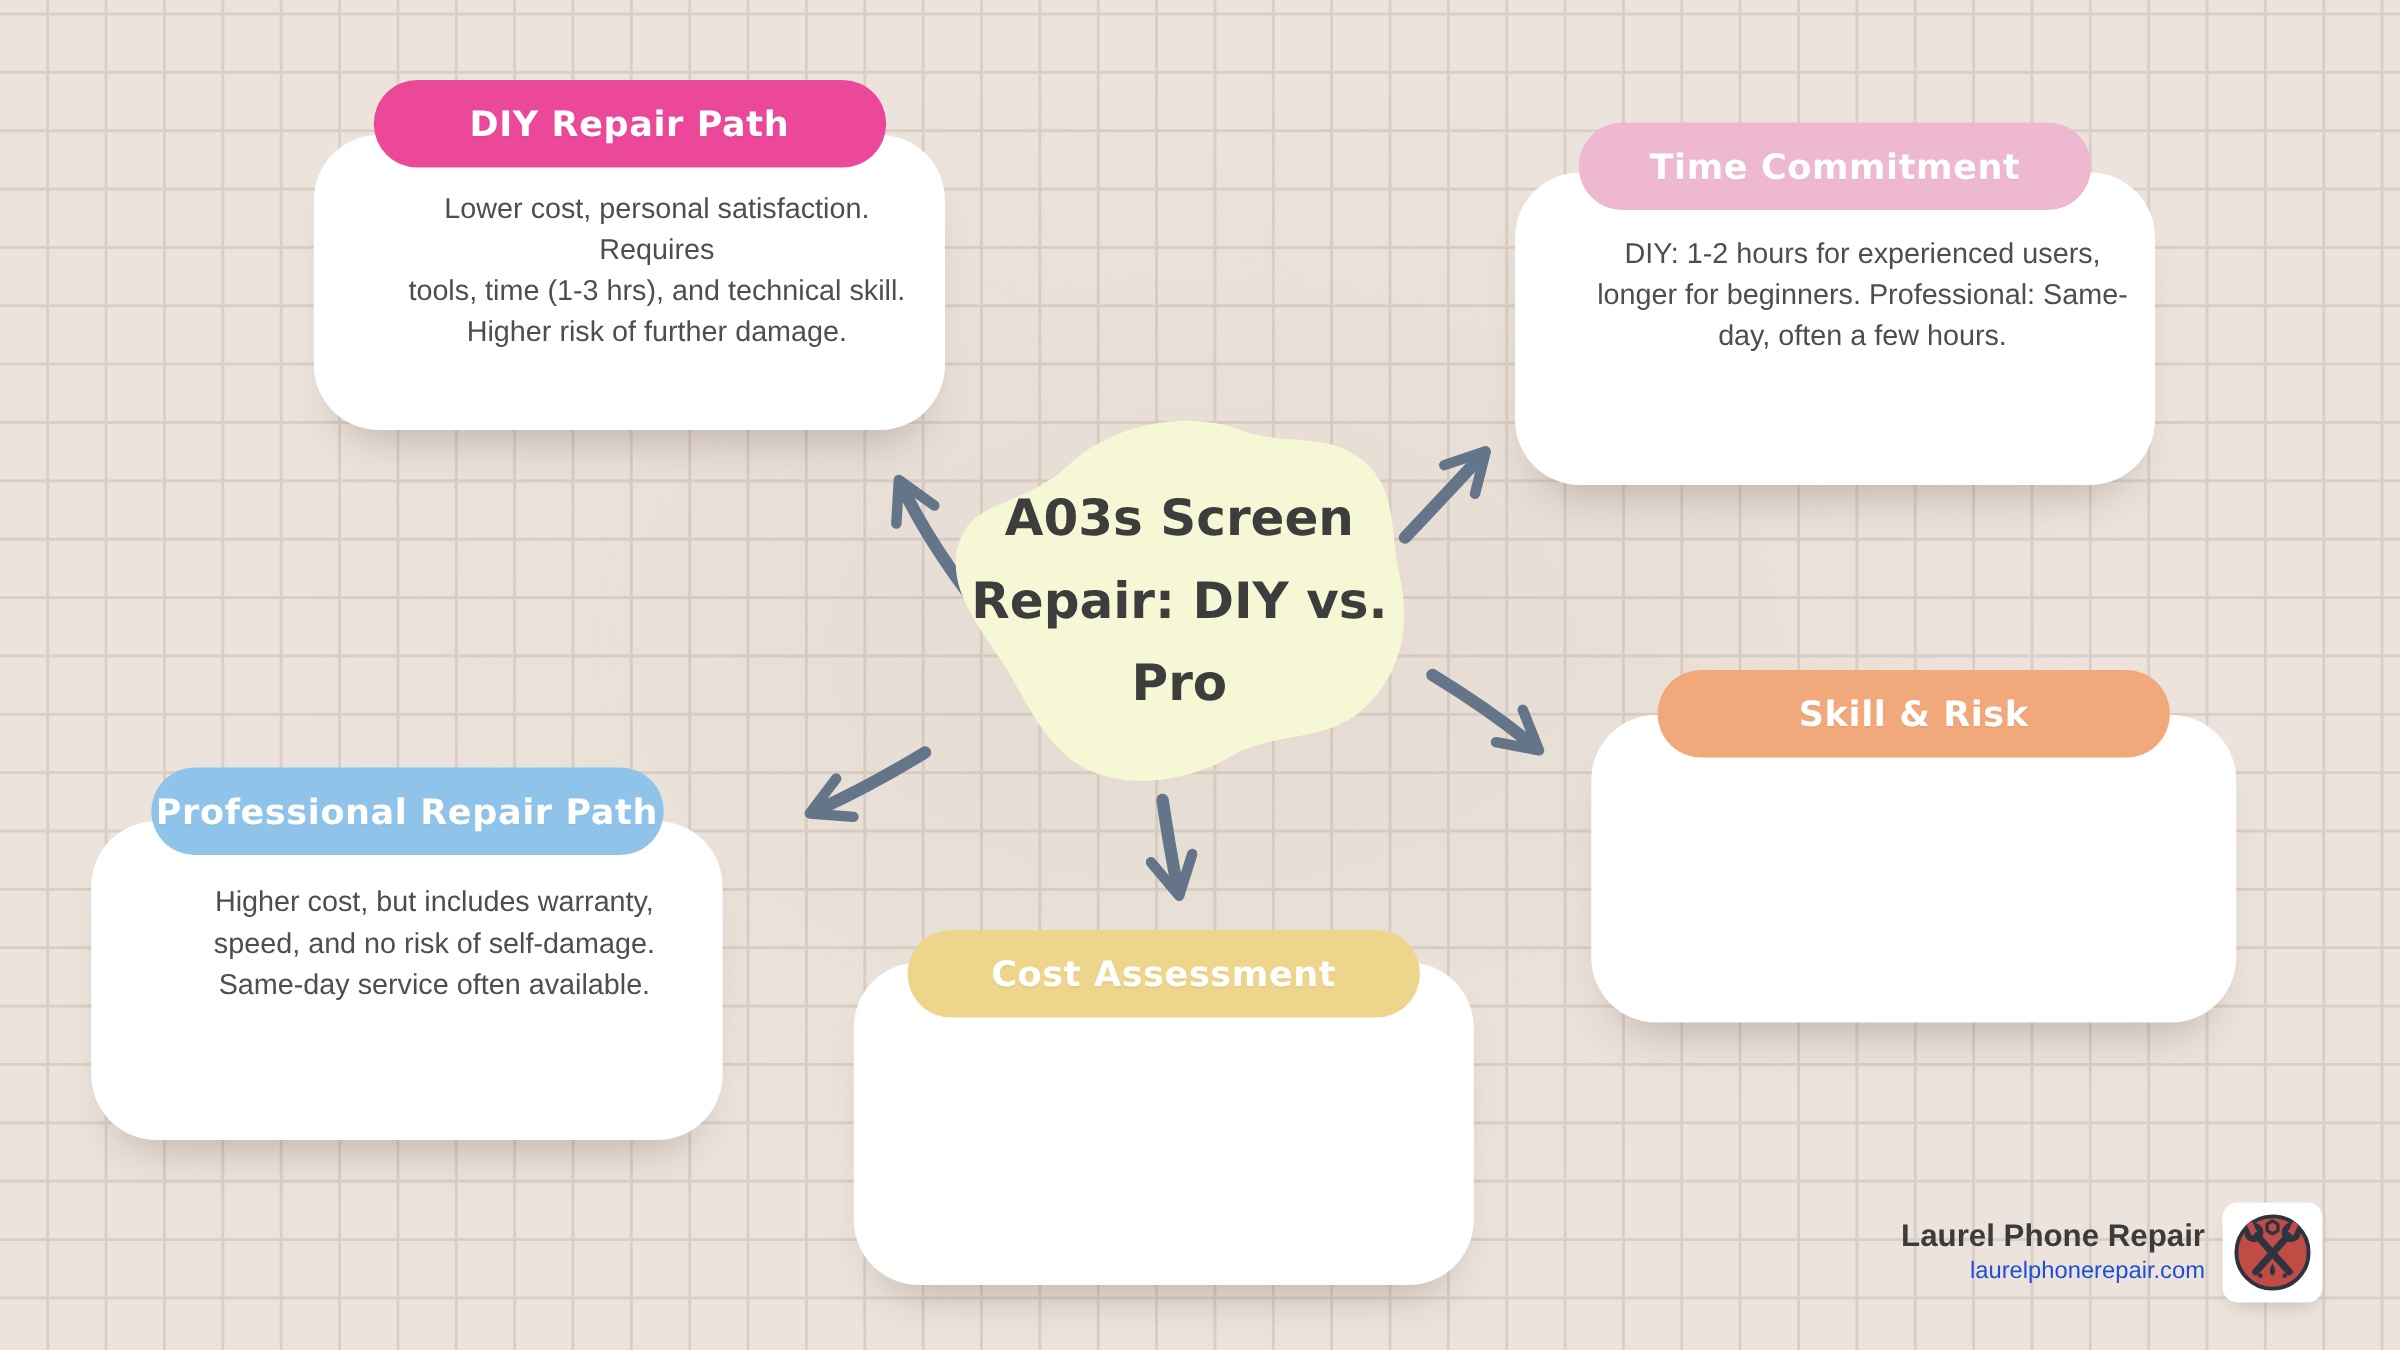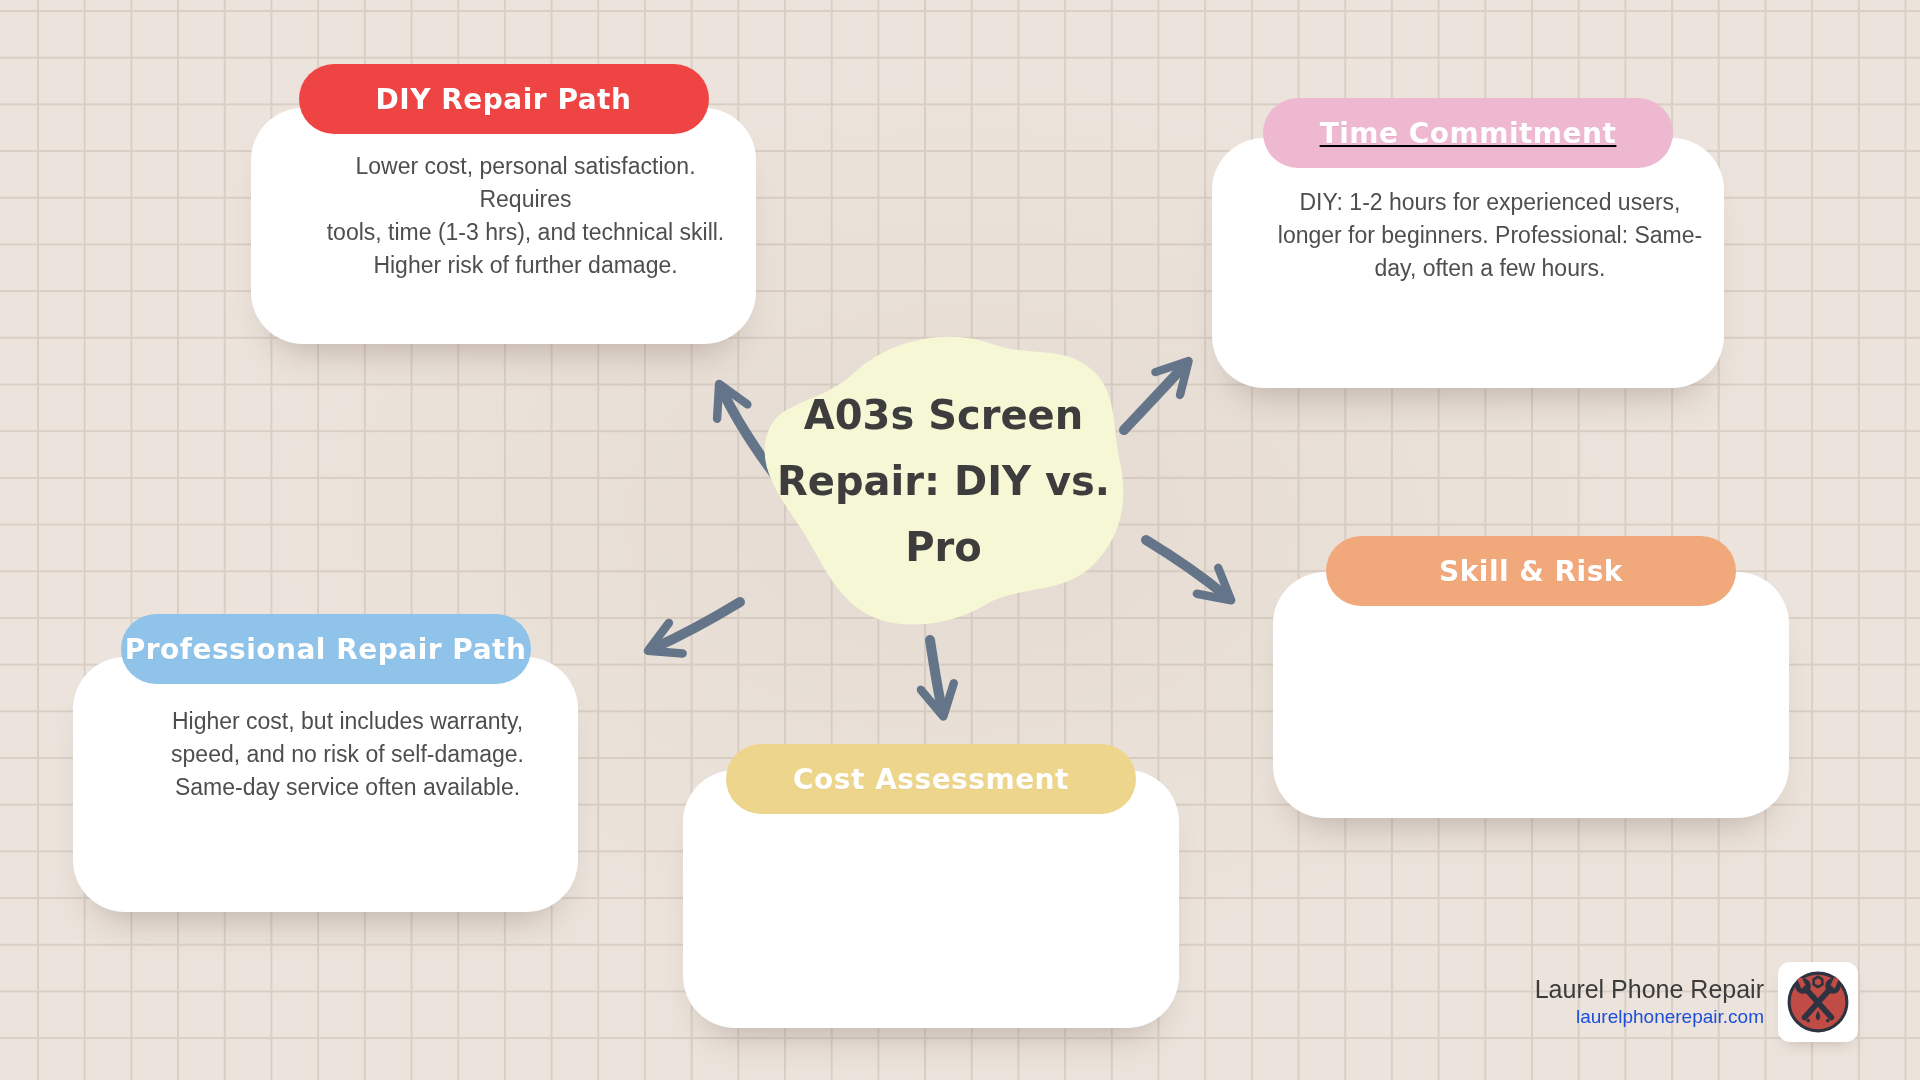--- a/index.html
+++ b/index.html
@@ -69,21 +69,21 @@
     text-align:center;white-space:pre-line;
     font-family:"DejaVu Sans", sans-serif;font-weight:bold;
     font-size:40px;line-height:66px;color:#3d3d3d;
   }
 
   .arrows{position:absolute;inset:0;pointer-events:none;}
 
   
   .footer{position:absolute;right:62px;bottom:38px;display:flex;align-items:center;}
   .footer-text{text-align:right;margin-right:14px;}
-  .brand-name{font-size:25px;font-weight:normal;color:#3b3b3b;line-height:30px;}
+  .brand-name{font-size:25px;font-weight:bold;color:#3b3b3b;line-height:30px;}
   .brand-site{font-size:19px;color:#1d4ed8;line-height:26px;}
   .logo-tile{
     width:80px;height:80px;background:#ffffff;border-radius:12px;
     display:flex;align-items:center;justify-content:center;
     box-shadow:0 8px 16px -8px rgba(125,102,92,0.4);
   }
 </style>
 </head>
 <body>
 
@@ -108,30 +108,30 @@
       C 358,64 352,100 360,135 C 368,172 363,210 331,240 C 300,268 258,258 225,278
       C 192,298 140,306 105,286 C 72,266 60,230 40,200 C 22,172 -5,140 8,105
       C 20,72 60,78 95,45 Z"></path>
   </svg>
   <div class="center-title">A03s Screen
 Repair: DIY vs.
 Pro</div>
 </div>
 
 <div class="card" id="card-diy">
-  <div class="pill" style="background: #ef4444;">
+  <div class="pill" style="background: #ec4899;">
     <span class="pill-title">DIY Repair Path</span>
   </div>
   <div class="card-body">Lower cost, personal satisfaction. Requires
 tools, time (1-3 hrs), and technical skill.
 Higher risk of further damage.</div>
 </div>
 
 <div class="card" id="card-time">
-  <div class="pill" style="background: rgb(237, 184, 208); text-decoration: underline;">
+  <div class="pill" style="background: rgb(237, 184, 208);">
     <span class="pill-title">Time Commitment</span>
   </div>
   <div class="card-body">DIY: 1-2 hours for experienced users,
 longer for beginners. Professional: Same-
 day, often a few hours.</div>
 </div>
 
 <div class="card" id="card-skill">
   <div class="pill" style="background: rgb(241, 169, 124);">
     <span class="pill-title">Skill &amp; Risk</span>

